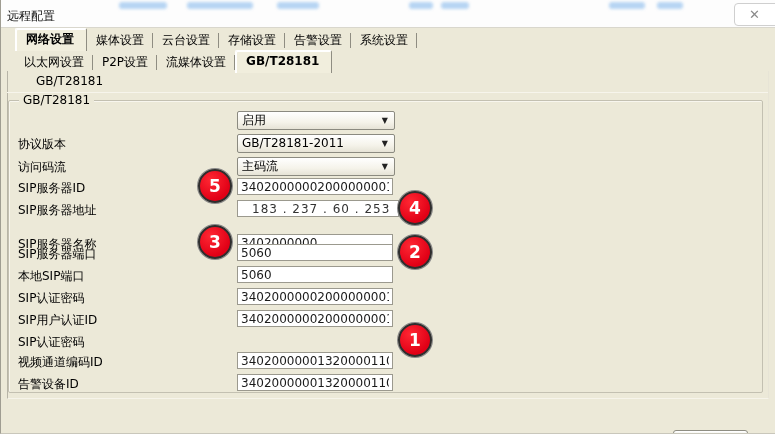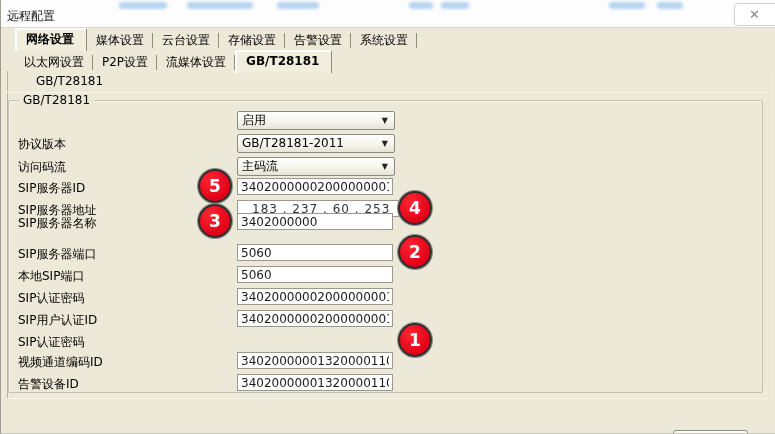--- a/index.html
+++ b/index.html
@@ -149,21 +149,21 @@
       <div class="badge left">5</div>
       <input class="tbox" value="34020000002000000001" style="">
     </div>
 
     <div class="row" style="top:99px;">
       <span class="lbl">SIP服务器地址</span>
       <input class="tbox ip" value="183 . 237 . 60 . 253" style="">
       <div class="badge right">4</div>
     </div>
 
-    <div class="row" style="top:112px;">
+    <div class="row" style="top:133px;">
       <span class="lbl">SIP服务器名称</span>
       <div class="badge left">3</div>
       <input class="tbox" value="3402000000" style="">
     </div>
 
     <div class="row" style="top:143px;">
       <span class="lbl">SIP服务器端口</span>
       <input class="tbox" value="5060" style="">
       <div class="badge right">2</div>
     </div>

